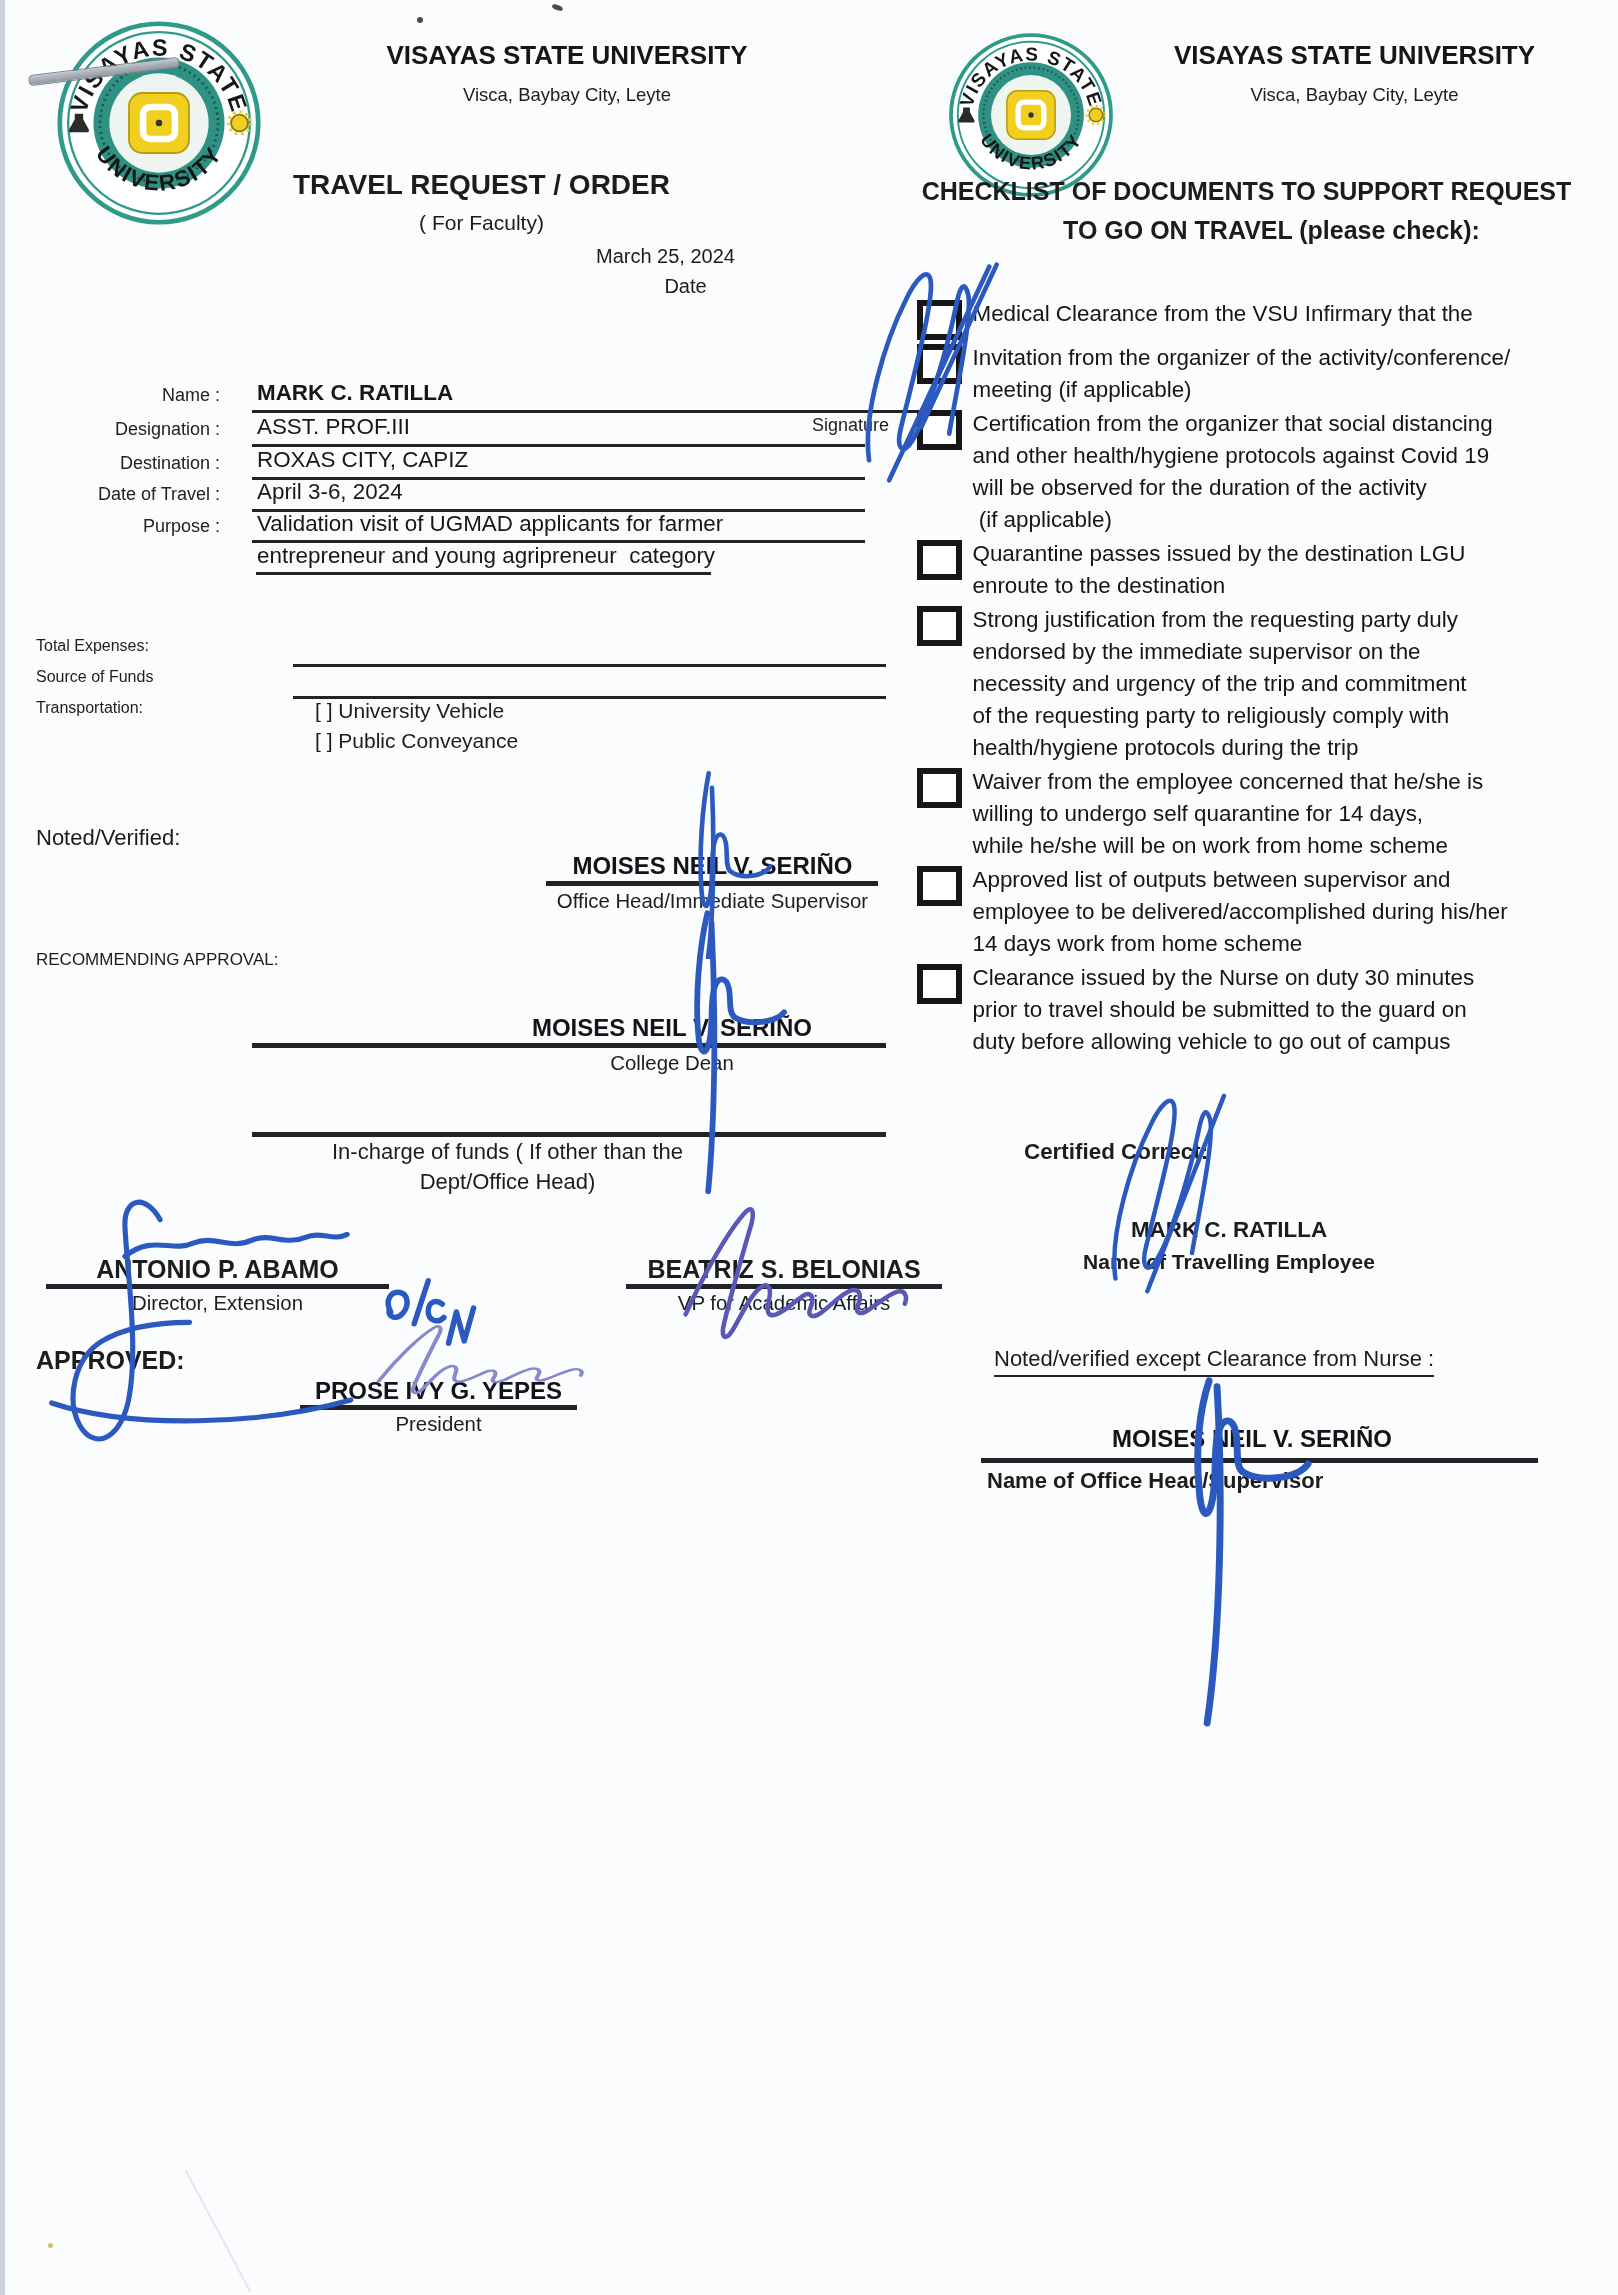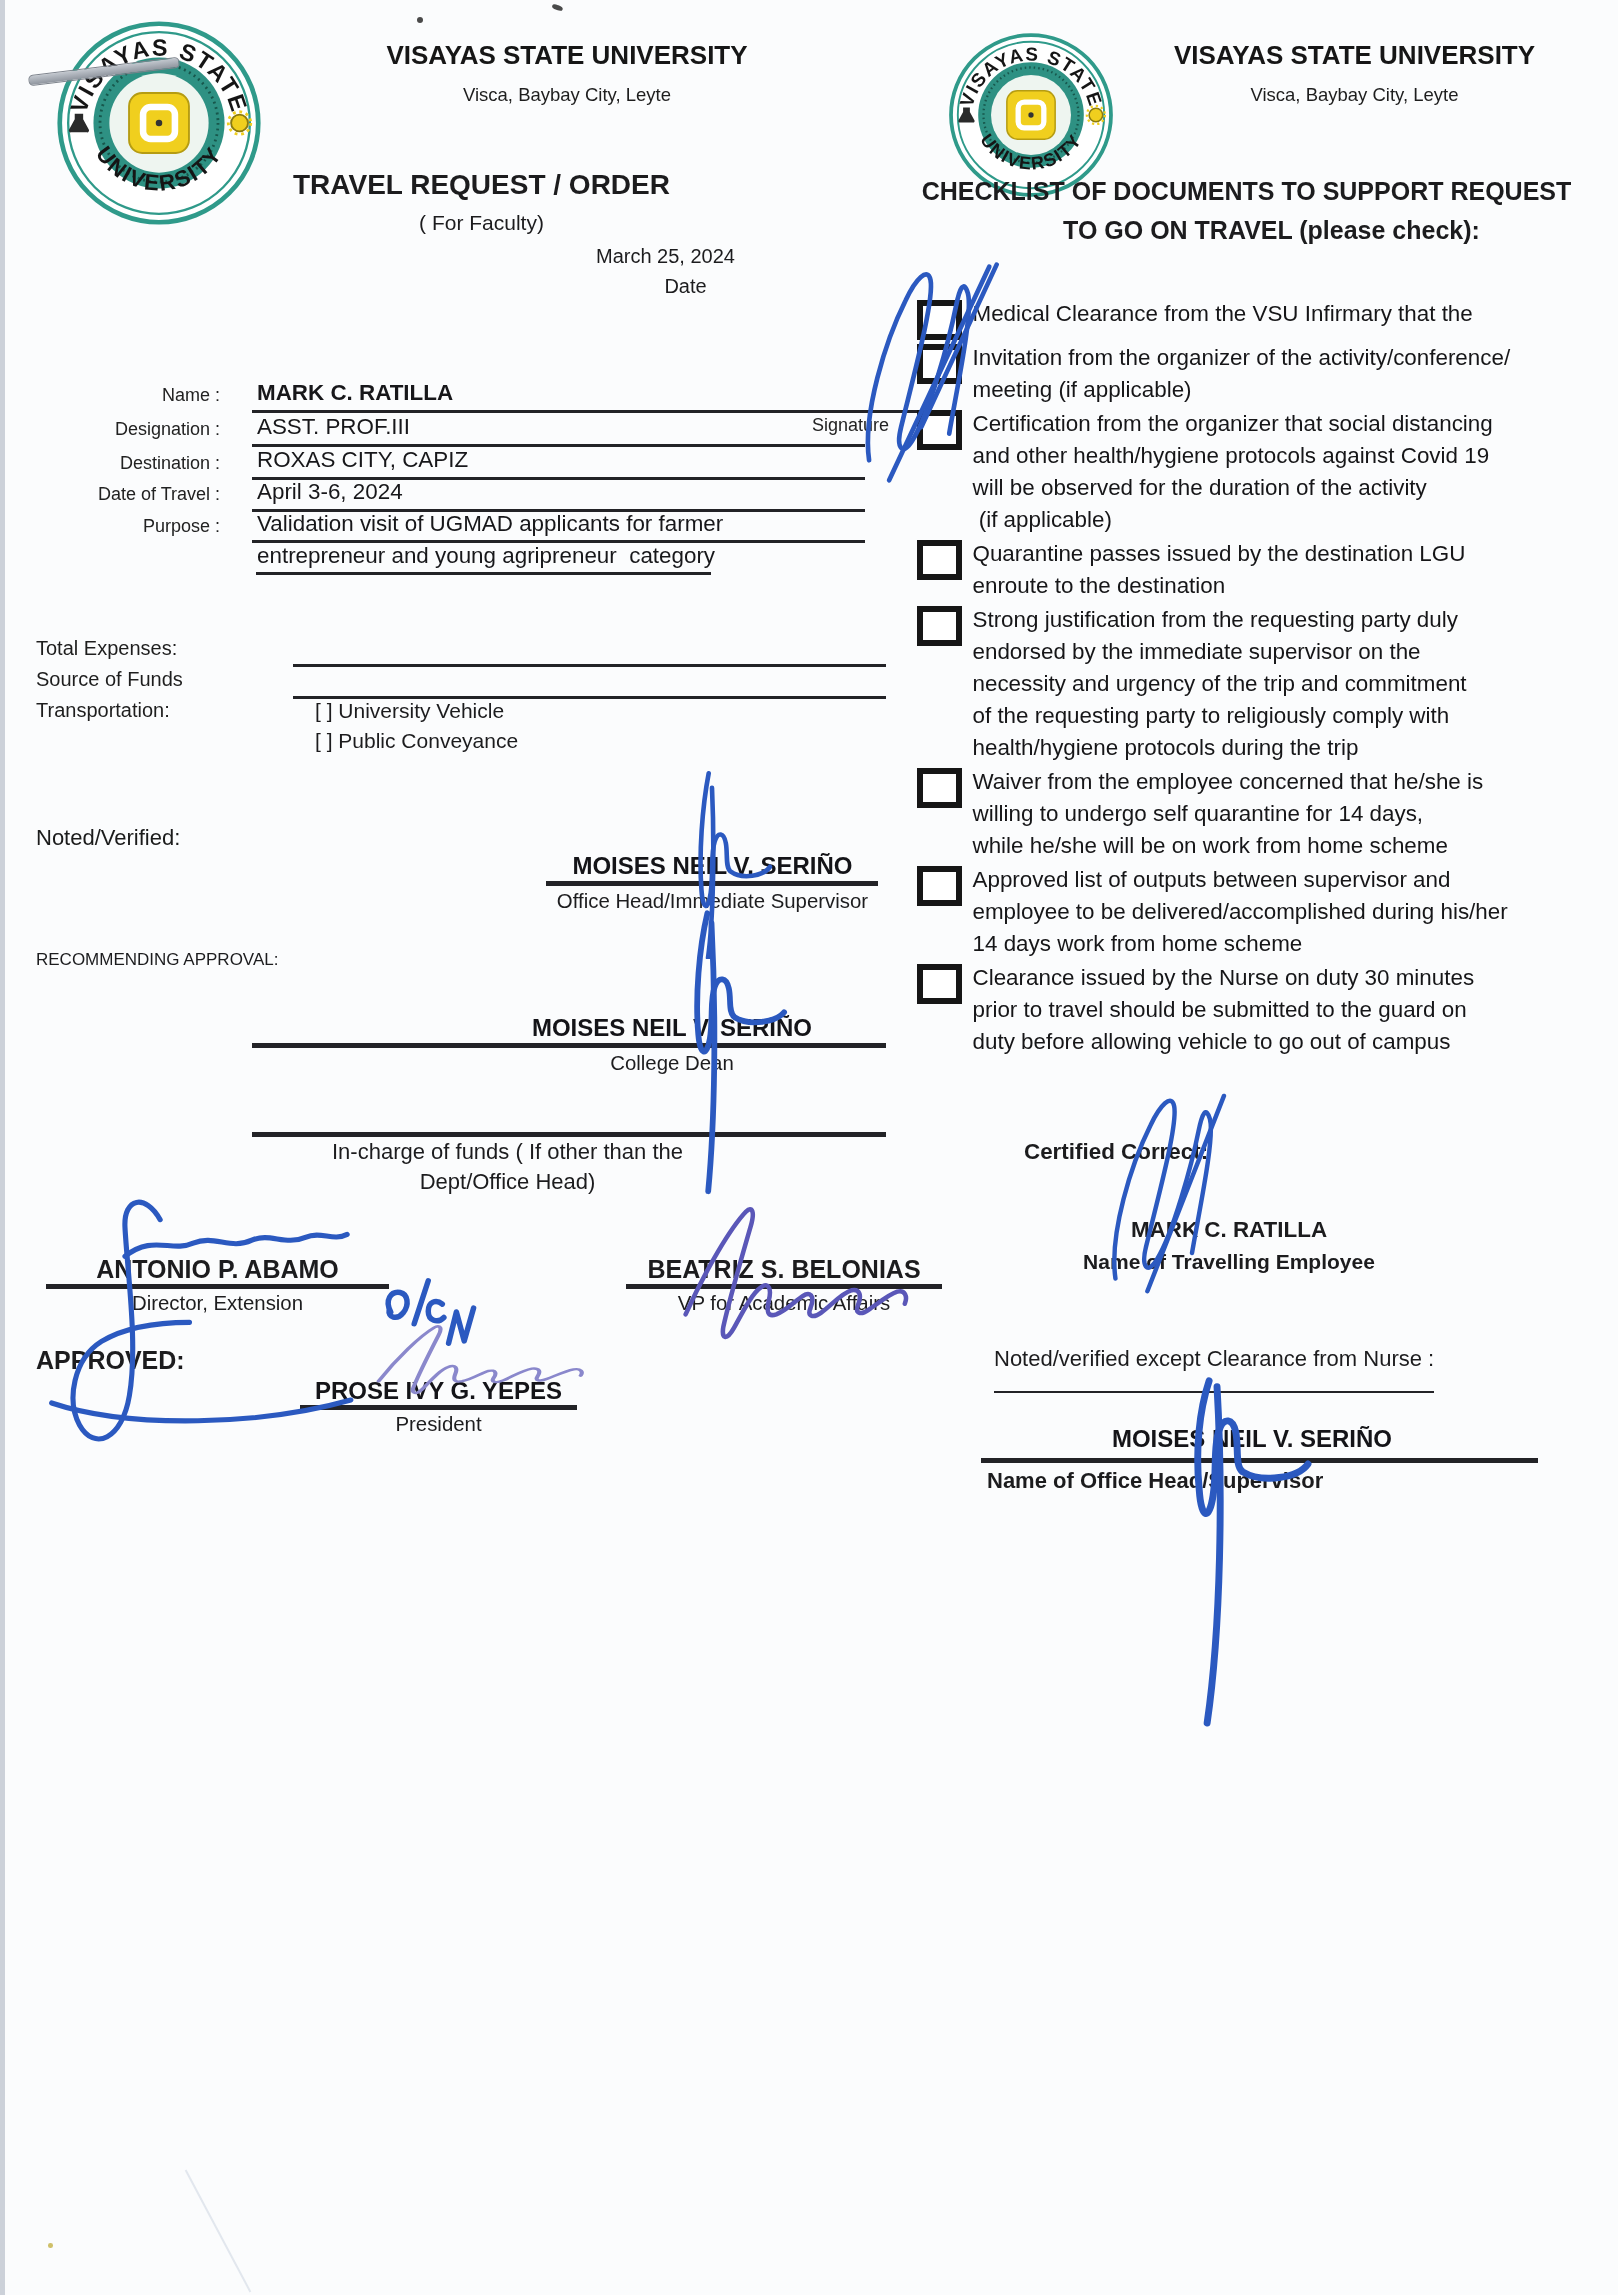--- a/index.html
+++ b/index.html
@@ -13,21 +13,21 @@
   .uni-addr{font-size:18.5px;color:#1e1e1e;}
   .h2{font-size:28px;font-weight:bold;}
   .h3{font-size:21px;}
   .chk-title{font-size:25px;font-weight:bold;}
   
   .flabel{font-size:18px;color:#222;text-align:right;width:194px;left:26px;}
   .fvalue{font-size:22.4px;color:#17171a;left:257px;white-space:pre-wrap;}
   .rule{position:absolute;background:#232327;height:3.3px;}
   .rule-thick{position:absolute;background:#232327;height:4.6px;}
   .small-lab{font-size:18px;color:#232323;}
-  .exp-lab{font-size:20px;color:#1e1e1e;text-align:center;}
+  .exp-lab{font-size:16px;color:#1e1e1e;text-align:center;}
   .sec-lab{font-size:22px;color:#1b1b1b;}
   .name{font-size:24px;font-weight:bold;color:#141418;}
   .title-sm{font-size:20.4px;color:#1d1d1f;}
   .big-name{font-size:25px;font-weight:bold;}
   
   .chk{position:absolute;left:917px;top:298px;width:696px;}
   .chk-item{display:flex;margin-bottom:2px;}
   .chk-box{flex:none;width:33px;height:28px;border:6px solid #161616;margin-right:10.5px;margin-top:2px;background:#fff;}
   .chk-lines{font-size:22.4px;line-height:32px;color:#161618;}
   .chk-lines div{white-space:pre-wrap;}
@@ -35,21 +35,21 @@
   svg.sig{position:absolute;pointer-events:none;}
   .ink{fill:none;stroke:#2b59c0;stroke-width:7;stroke-linecap:round;stroke-linejoin:round;}
   .ink2{fill:none;stroke:#5a57b8;stroke-width:6;stroke-linecap:round;stroke-linejoin:round;}
   .ink3{fill:none;stroke:#8a88cc;stroke-width:6;stroke-linecap:round;stroke-linejoin:round;}
   
   .edge-strip{position:absolute;left:0;top:0;width:5.3px;height:2295px;background:#ccd1d9;}
   .staple{position:absolute;left:28px;top:66px;width:150px;height:8.6px;background:linear-gradient(#c3c8cf,#8f959e);
           border:1.3px solid #7d838c;border-radius:4.6px;transform:rotate(-7deg);}
   .speck{position:absolute;background:#4a4a4a;border-radius:50%;}
   .crease{position:absolute;left:217px;top:2162px;width:2px;height:138px;background:#e2e7ee;transform:rotate(-28deg);}
-  .underlined{border-bottom:2.6px solid #232327;padding-bottom:19px;}
+  .underlined{border-bottom:2.6px solid #232327;padding-bottom:3px;}
   .logo-ring-text{font-weight:bold;letter-spacing:2px;fill:#151515;}
 </style>
 </head>
 <body>
 
 <div id="page">
 
   <div class="edge-strip"></div>
   <div class="crease"></div>
   <div class="speck" style="left:552px;top:5.3px;width:10.5px;height:4.6px;transform:rotate(20deg);"></div>

